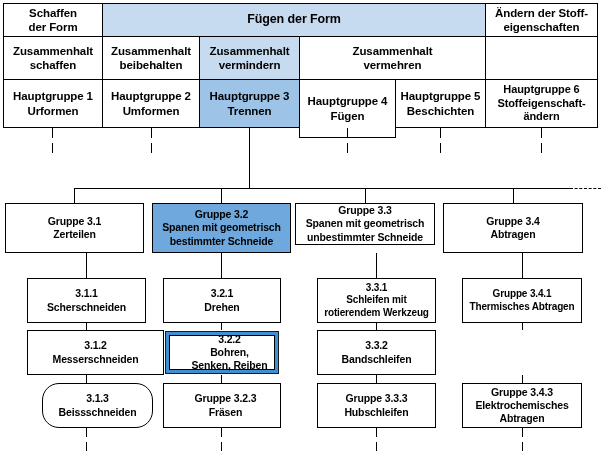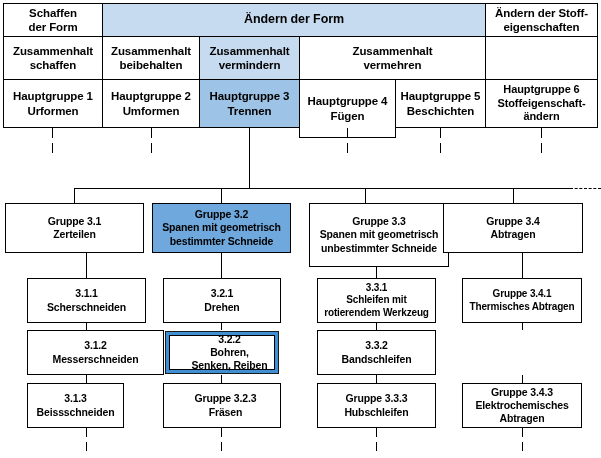--- a/index.html
+++ b/index.html
@@ -75,21 +75,21 @@
   }
 </style>
 </head>
 <body>
 
 <div id="root">
 
   <div class="abs">
 
     <div class="cell" style="left:3px;top:3px;width:100px;height:34px;">Schaffen<br>der Form</div>
-    <div class="cell blue-light" style="left:102px;top:3px;width:384px;height:34px;font-size:12.5px;">Ändern der Form</div>
+    <div class="cell blue-light" style="left:102px;top:3px;width:384px;height:34px;font-size:12.5px;">Fügen der Form</div>
     <div class="cell" style="left:485px;top:3px;width:113px;height:34px;">Ändern der Stoff-<br>eigenschaften</div>
 
     <div class="cell" style="left:3px;top:36px;width:100px;height:44px;">Zusammenhalt<br>schaffen</div>
     <div class="cell" style="left:102px;top:36px;width:98px;height:44px;">Zusammenhalt<br>beibehalten</div>
     <div class="cell blue-light" style="left:199px;top:36px;width:101px;height:44px;">Zusammenhalt<br>vermindern</div>
     <div class="cell" style="left:299px;top:36px;width:187px;height:44px;">Zusammenhalt<br>vermehren</div>
     <div class="cell empty" style="left:485px;top:36px;width:113px;height:44px;"></div>
 
     <div class="cell" style="left:3px;top:79px;width:100px;height:49px;">Hauptgruppe 1<br>Urformen</div>
     <div class="cell" style="left:102px;top:79px;width:98px;height:49px;">Hauptgruppe 2<br>Umformen</div>
@@ -122,21 +122,21 @@
     <div class="hdash" style="left:570px;top:188px;width:31px;"></div>
 
     <div class="vline" style="left:74px;top:188px;height:16px;"></div>
     <div class="vline" style="left:221px;top:188px;height:16px;"></div>
     <div class="vline" style="left:365px;top:188px;height:16px;"></div>
     <div class="vline" style="left:513px;top:188px;height:16px;"></div>
   </div>
 
   <div class="node grp" style="left:5px;top:203px;width:139px;height:50px;">Gruppe 3.1<br>Zerteilen</div>
   <div class="node grp fill-blue" style="left:152px;top:203px;width:139px;height:50px;">Gruppe 3.2<br>Spanen mit geometrisch<br>bestimmter Schneide</div>
-  <div class="node grp" style="left:309px;top:203px;width:140px;height:64px;">Gruppe 3.3<br>Spanen mit geometrisch<br>unbestimmter Schneide</div>
+  <div class="node grp" style="left:295px;top:203px;width:140px;height:42px;">Gruppe 3.3<br>Spanen mit geometrisch<br>unbestimmter Schneide</div>
   <div class="node grp" style="left:443px;top:203px;width:140px;height:50px;">Gruppe 3.4<br>Abtragen</div>
 
   <div class="abs">
 
     <div class="vline" style="left:86px;top:253px;height:25px;"></div>
     <div class="vline" style="left:86px;top:323px;height:7px;"></div>
     <div class="vline" style="left:86px;top:375px;height:8px;"></div>
     <div class="vdash" style="left:86px;top:428px;height:9px;"></div>
     <div class="vdash" style="left:86px;top:442px;height:9px;"></div>
 
@@ -154,21 +154,21 @@
 
     <div class="vline" style="left:522px;top:253px;height:25px;"></div>
     <div class="vline" style="left:522px;top:323px;height:7px;"></div>
     <div class="vline" style="left:522px;top:375px;height:8px;"></div>
     <div class="vdash" style="left:522px;top:428px;height:9px;"></div>
     <div class="vdash" style="left:522px;top:442px;height:9px;"></div>
   </div>
 
   <div class="node" style="left:27px;top:278px;width:119px;height:45px;">3.1.1<br>Scherschneiden</div>
   <div class="node" style="left:27px;top:330px;width:137px;height:45px;">3.1.2<br>Messerschneiden</div>
-  <div class="node" style="left:27px;top:383px;width:97px;height:45px;">3.1.3<br>Beissschneiden</div>
+  <div class="node" style="left:42px;top:383px;width:111px;height:45px;border-radius:17px;">3.1.3<br>Beissschneiden</div>
 
   <div class="node" style="left:163px;top:278px;width:118px;height:45px;">3.2.1<br>Drehen</div>
   <div class="node highlight" style="left:169px;top:335px;width:106px;height:35px;padding-left:16px;">3.2.2<br>Bohren,<br>Senken, Reiben</div>
   <div class="node" style="left:163px;top:383px;width:118px;height:45px;padding-left:8px;">Gruppe 3.2.3<br>Fräsen</div>
 
   <div class="node" style="left:317px;top:278px;width:119px;height:45px;font-size:10px;">3.3.1<br>Schleifen mit<br>rotierendem Werkzeug</div>
   <div class="node" style="left:317px;top:330px;width:119px;height:45px;">3.3.2<br>Bandschleifen</div>
   <div class="node" style="left:317px;top:383px;width:119px;height:45px;">Gruppe 3.3.3<br>Hubschleifen</div>
 
   <div class="node" style="left:462px;top:278px;width:120px;height:45px;font-size:10px;">Gruppe 3.4.1<br>Thermisches Abtragen</div>

